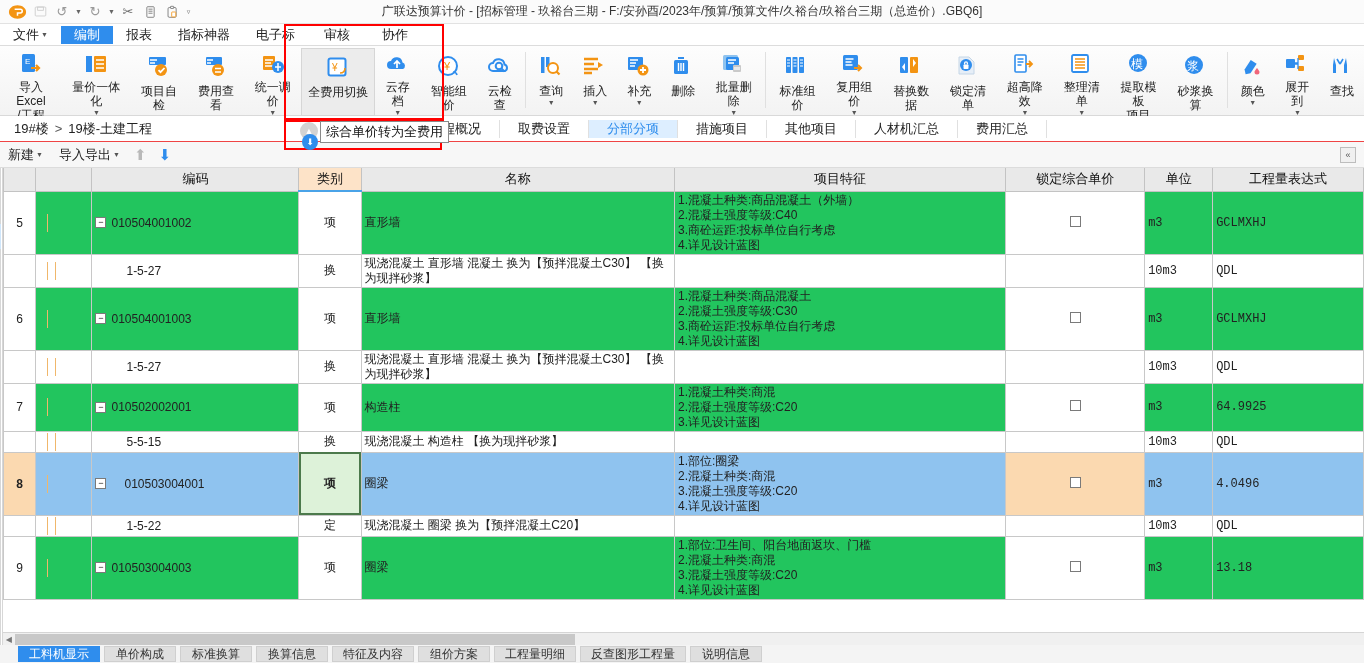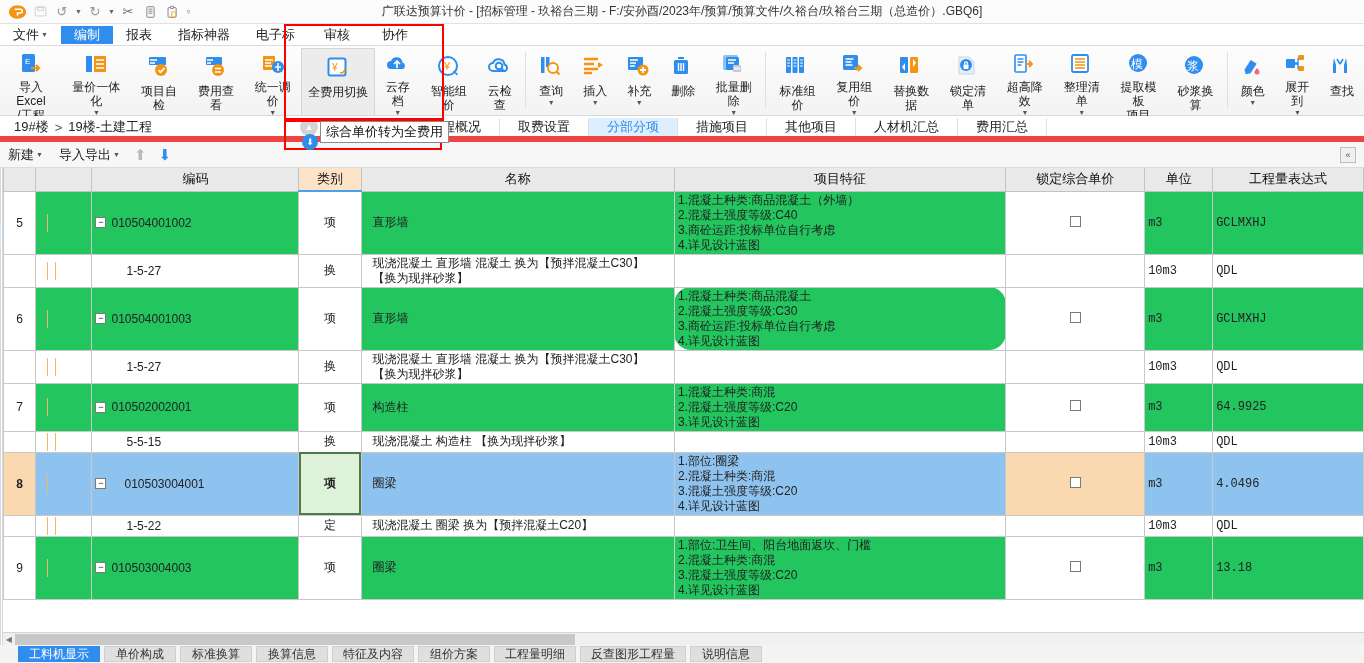--- a/index.html
+++ b/index.html
@@ -48,21 +48,21 @@
     align-items:center; justify-content:flex-start; cursor:default; height:68px;
   }
   .rb.boxed { background:#ececec; border:1px solid #d6d6d6; }
   .rb-ico { height:30px; display:flex; align-items:center; justify-content:center; margin-top:2px;}
   .rb-lbl { font-size:12px; color:#222; text-align:center; line-height:14px; margin-top:2px; white-space:pre-line;}
   .rb-caret { font-size:7px; color:#555; line-height:8px; margin-top:1px;}
   .rb-sep { width:1px; height:56px; background:#e0e0e0; margin:4px 3px 0 3px; }
 
   
   .crumbrow {
-    height: 26px; background:#fff; border-bottom:6px solid #ef4444; display:flex; align-items:flex-end;
+    height: 26px; background:#fff; border-bottom:1px solid #ef4444; display:flex; align-items:center;
     flex:0 0 26px; position:relative;
   }
   .crumb { display:flex; align-items:center; padding-left:14px; font-size:13px; color:#222; width:300px;}
   .crumb .sep { margin:0 6px; color:#555; }
   .collapse-btn{
     width:18px; height:18px; border-radius:50%; background:#d3d3d3; color:#fff;
     display:flex;align-items:center;justify-content:center;font-size:9px;margin:4px 4px 0 0;
   }
   .ctabs { display:flex; align-items:stretch; }
   .ctab {
@@ -115,21 +115,21 @@
   .r-white td { background:#fff; }
   .r-sel td { background:#8fc3ef; }
   .r-sel td.num { background:#fbd9b0; font-weight:bold;}
   .r-green td.num, .r-white td.num { background:#fff; }
   td.tline { padding:0; }
   .treecell { display:flex; align-items:center; height:100%; position:relative; }
   .expander { width:11px;height:11px;border:1px solid #7a7a7a;background:#fff;display:inline-flex;
               align-items:center;justify-content:center;font-size:9px;line-height:9px;color:#111;}
   .chk { width:11px;height:11px;border:1px solid #7a7a7a;background:#fff;display:inline-block;}
   .feat { white-space:pre-line; line-height:15px; font-size:12px;}
-  .nm { white-space:pre-line; line-height:15px;margin-left:8px;}
+  .nm { white-space:pre-line; line-height:15px;}
   .mono { font-family:"Liberation Mono","DejaVu Sans Mono",monospace; font-size:11px;}
   .vbar { position:absolute; width:1px; top:0; bottom:0; background:#f0b76b;}
   .cell-sel { outline:2px solid #4c7a4c; outline-offset:-2px; background:#ddf2d9 !important;}
 
   .hscroll { height:13px; background:#f0f0f0; border-top:1px solid #d5d5d5; display:flex; align-items:center; flex:0 0 13px;}
   .hthumb { height:11px; background:#c8c8c8; margin-left:12px; }
   .hcap { width:12px; text-align:center; font-size:8px; color:#777;}
 
   
   .bottom {
@@ -742,21 +742,21 @@
                 <td>
                   <div class="treecell">
                     <span class="expander">−</span>
                     <span style="margin-left:5px;">010504001003</span>
                   </div>
                 </td>
                 <td class="num">项</td>
                 <td>
                   <div class="nm">直形墙</div>
                 </td>
-                <td style="vertical-align: top; border-radius: 17px;">
+                <td style="vertical-align: top;">
                   <div class="feat">1.混凝土种类:商品混凝土
 2.混凝土强度等级:C30
 3.商砼运距:投标单位自行考虑
 4.详见设计蓝图</div>
                 </td>
                 <td class="num"><span class="chk"></span></td>
                 <td class="mono">m3</td>
                 <td class="mono">GCLMXHJ</td>
               </tr>
               <tr class="r-white">

